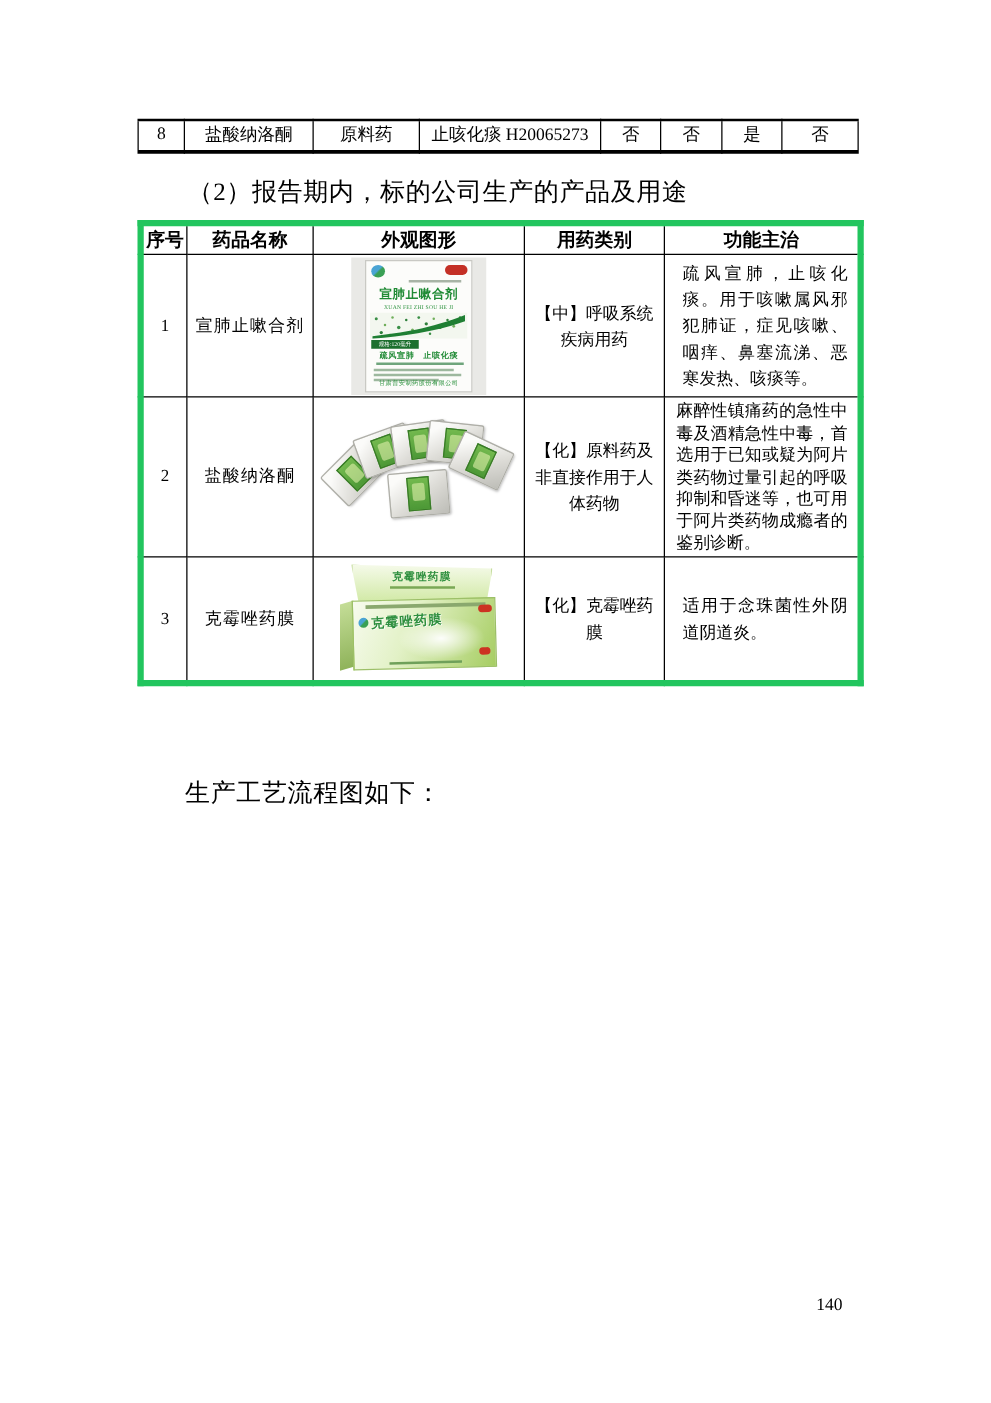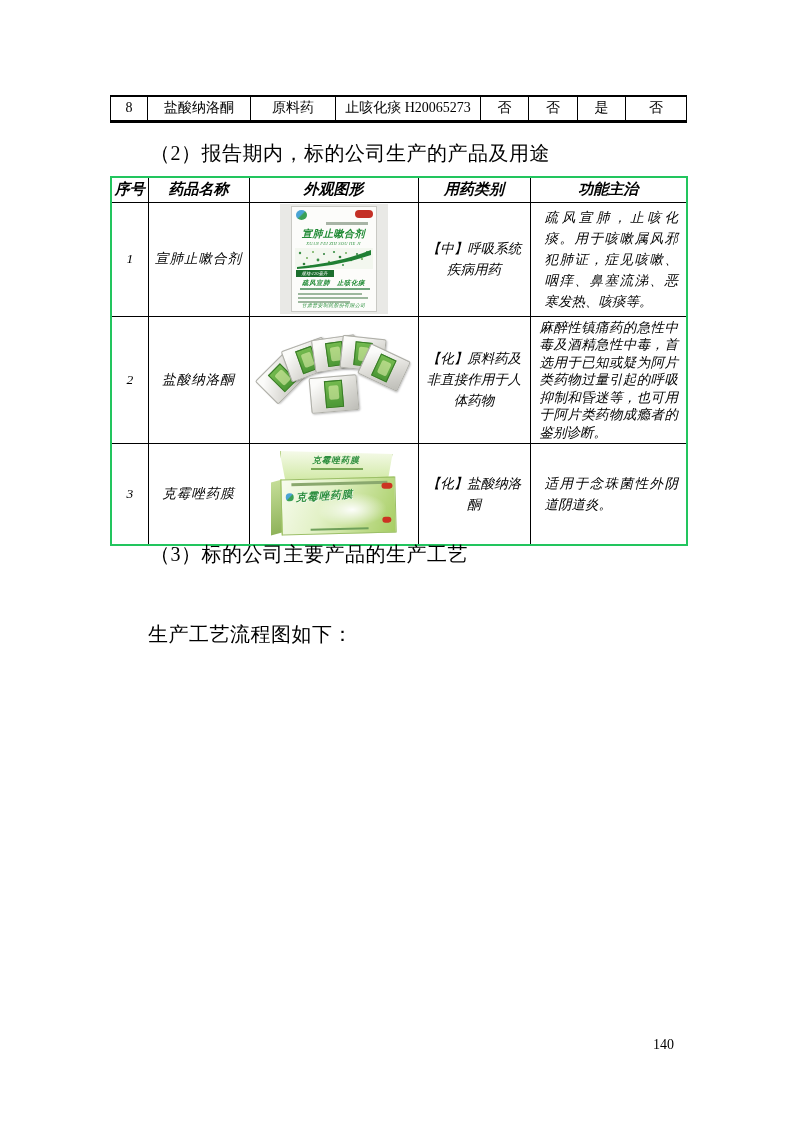--- a/index.html
+++ b/index.html
@@ -20,21 +20,21 @@
 
   
   .doc-line { position:absolute; font-size:20px; letter-spacing:0.5px; white-space:nowrap; }
   .h2  { left:150px; top:140px; }
   .h3  { left:150px; top:541px; }
   .p1  { left:148px; top:581px; }
   .p2  { left:148px; top:621px; }
   .pageno { position:absolute; left:653px; top:1037px; font-size:14px; }
 
   
-  .main-table { left:110px; top:176px; width:576px; border:2px solid #22c55e;font-style:italic; }
+  .main-table { left:110px; top:176px; width:576px; border:5px solid #22c55e; }
   .main-table th { border:1px solid #000; font-size:15px; font-weight:bold;
                    height:25px; text-align:center; vertical-align:middle; }
   .main-table td { border:1px solid #000; vertical-align:middle; font-size:13.5px; }
   td.seq  { text-align:center; }
   td.name { text-align:center; letter-spacing:1px; }
   td.cat  { text-align:center; line-height:21px; padding:2px 5px; }
   td.ind  { text-align:justify; line-height:21px; padding:4px 8px 4px 14px; }
   td.ind.tight { line-height:17.5px; padding:2px 8px 2px 9px; }
   td.photo-cell { padding:1px 0; text-align:center; vertical-align:middle; }
 
@@ -247,24 +247,23 @@
           <div class="km-front">
             <div class="km-strip"></div>
             <div class="km-logo"></div>
             <div class="km-front-title">克霉唑药膜</div>
             <div class="km-badge1"></div>
             <div class="km-badge2"></div>
             <div class="km-company"></div>
           </div>
         </div>
       </td>
-      <td class="cat">【化】盐酸纳洛酮</td>
+      <td class="cat">【化】克霉唑药膜</td>
       <td class="ind">适用于念珠菌性外阴道阴道炎。</td>
     </tr>
   </tbody>
     </table>
 
-  <div class="doc-line h3">（3）标的公司主要产品的生产工艺</div>
   <div class="doc-line p2">生产工艺流程图如下：</div>
 
   <div class="pageno">140</div>
 
 </div>
 
 </body></html>

